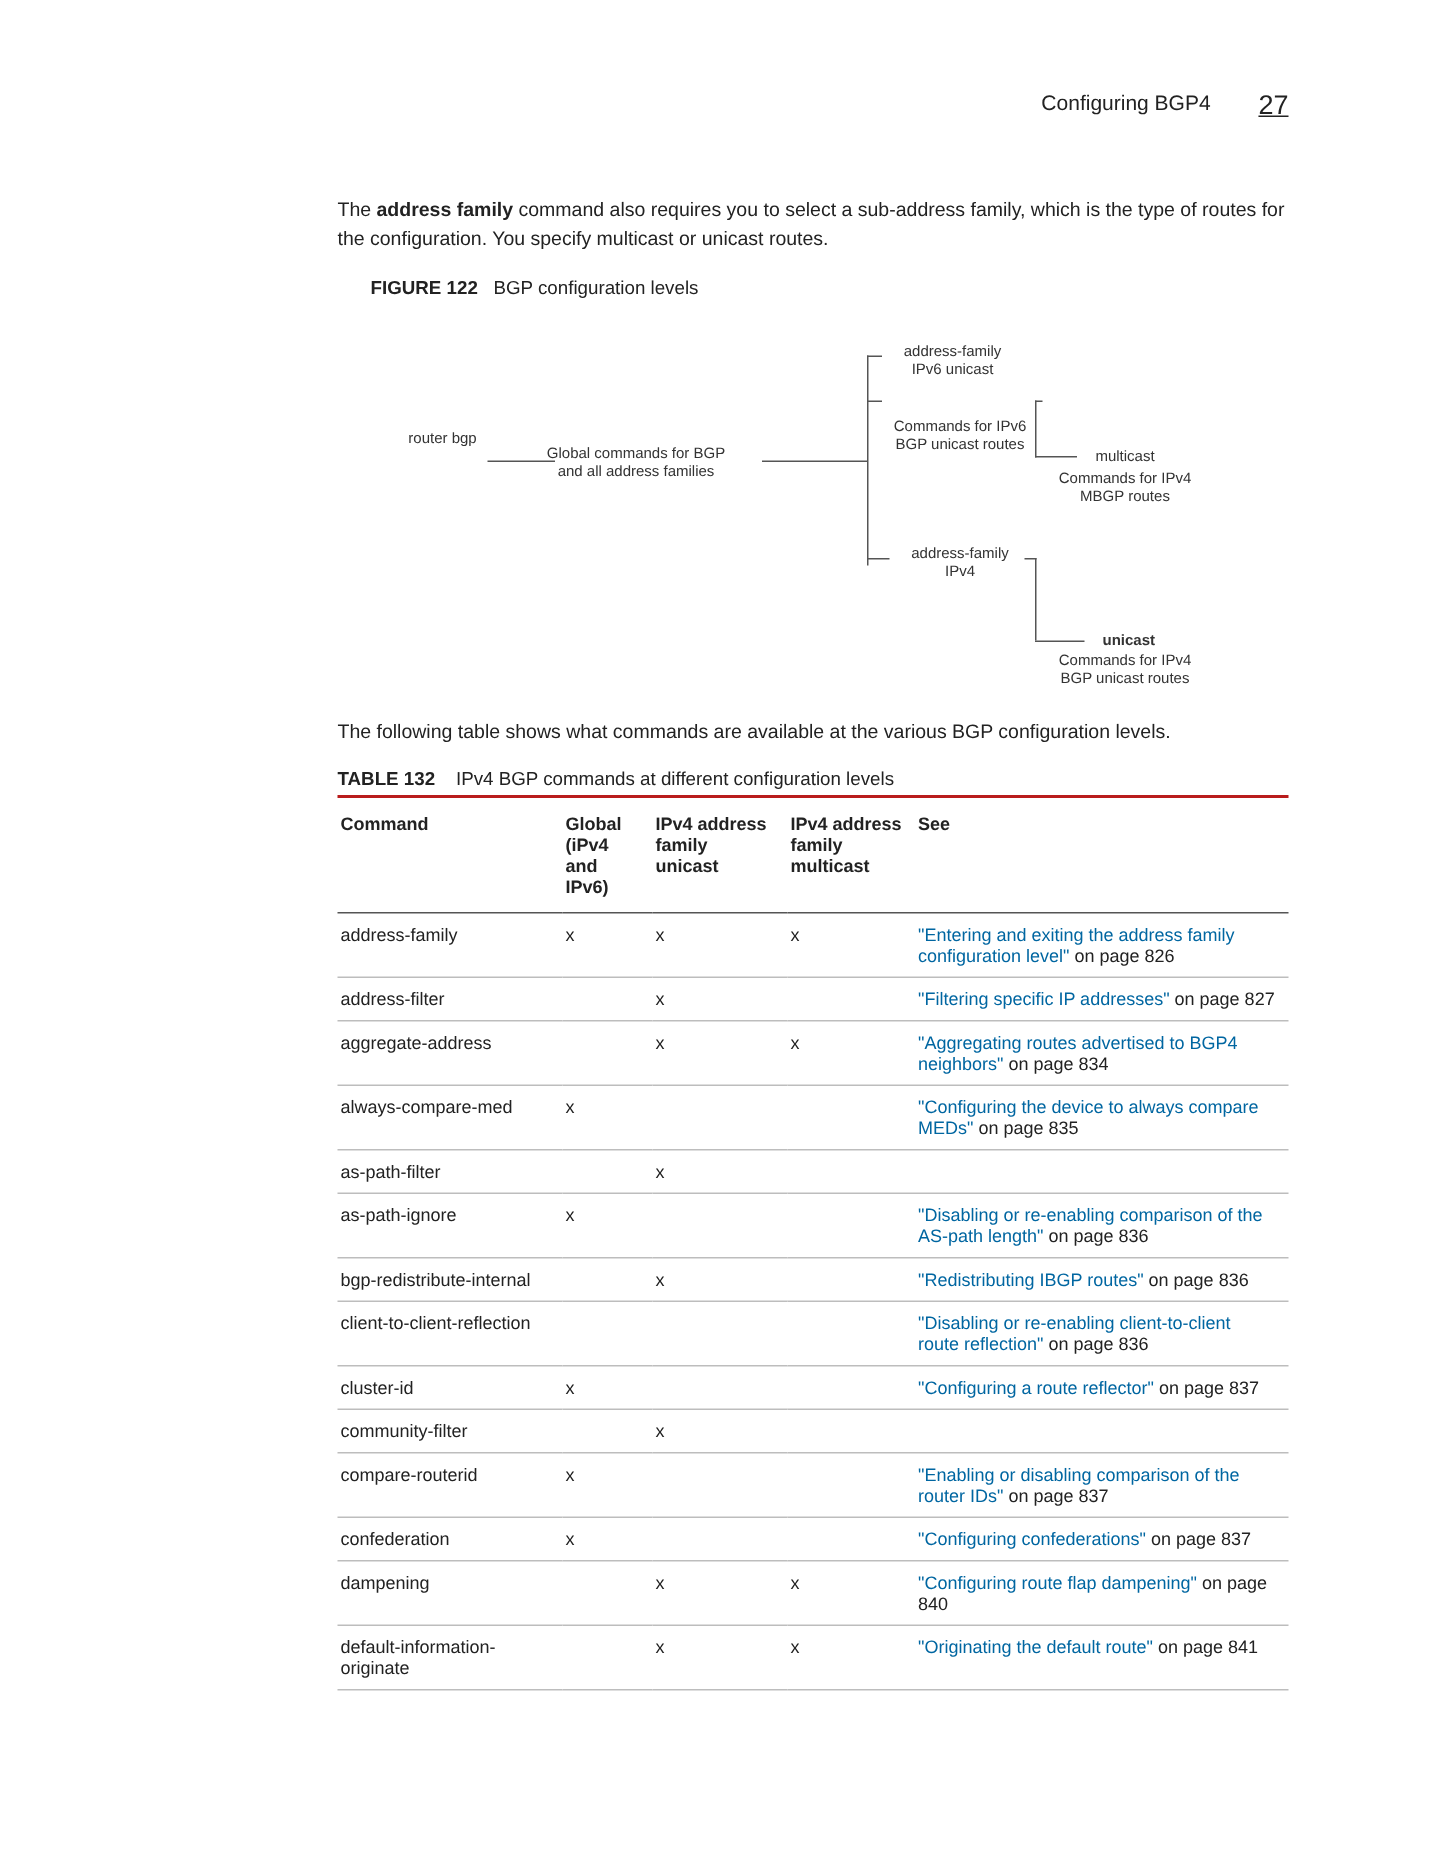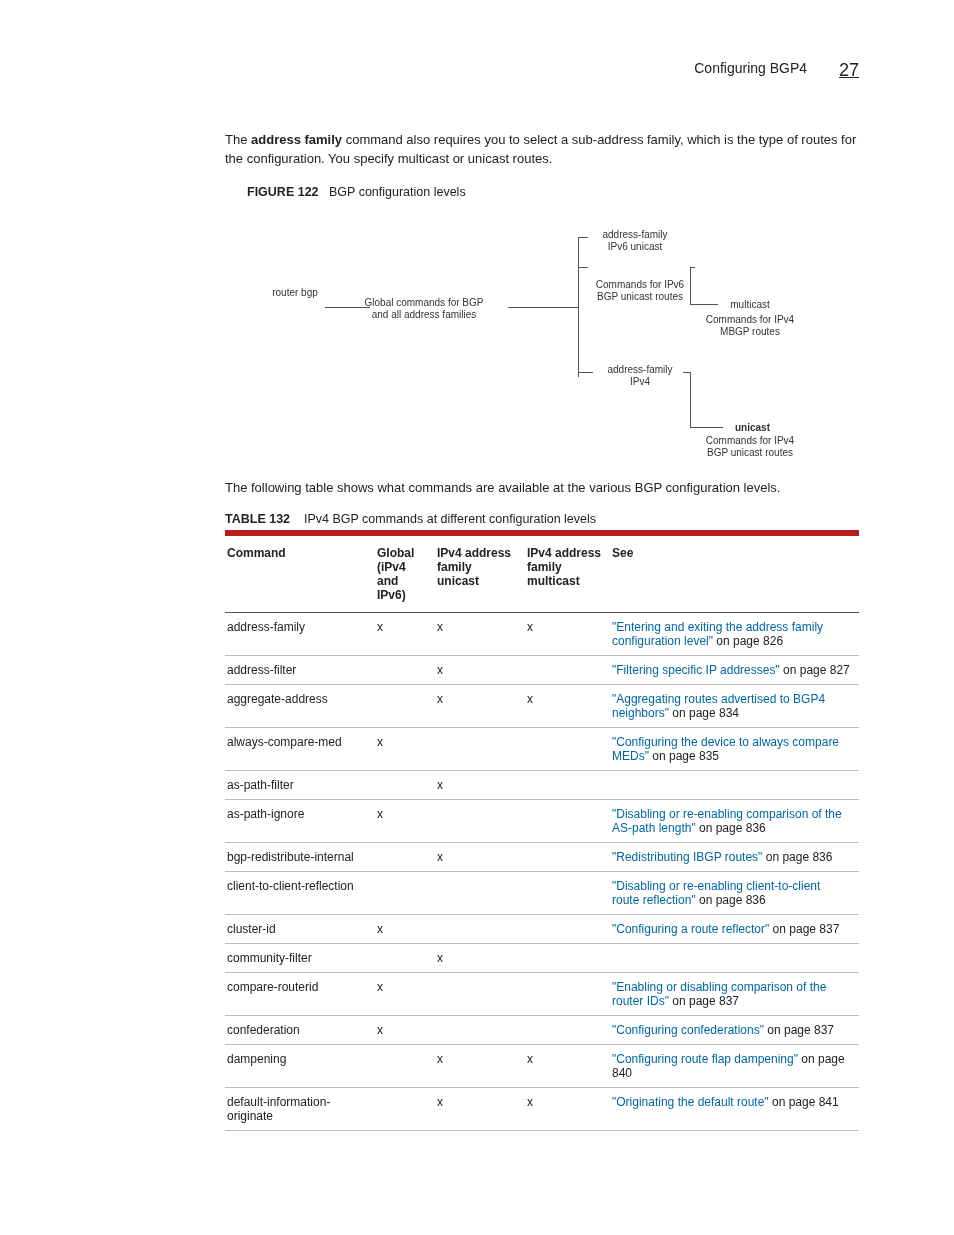--- a/index.html
+++ b/index.html
@@ -45,21 +45,21 @@
     margin: 8px 0 12px 0;
     font-size: 10px;
     color: #333;
   }
   .fig-label { position: absolute; line-height: 1.25; text-align: center; }
   .fig-line { position: absolute; background: #555; }
 
   .tbl-caption {
     font-size: 12.5px;
     margin: 14px 0 4px 0;
-    border-bottom: 6px solid #b91c1c;
+    border-bottom: 2px solid #b91c1c;
     padding-bottom: 4px;
   }
   .tbl-caption b { font-weight: bold; }
 
   table.cmds {
     width: 100%;
     border-collapse: collapse;
     font-size: 12px;
     table-layout: fixed;
   }

